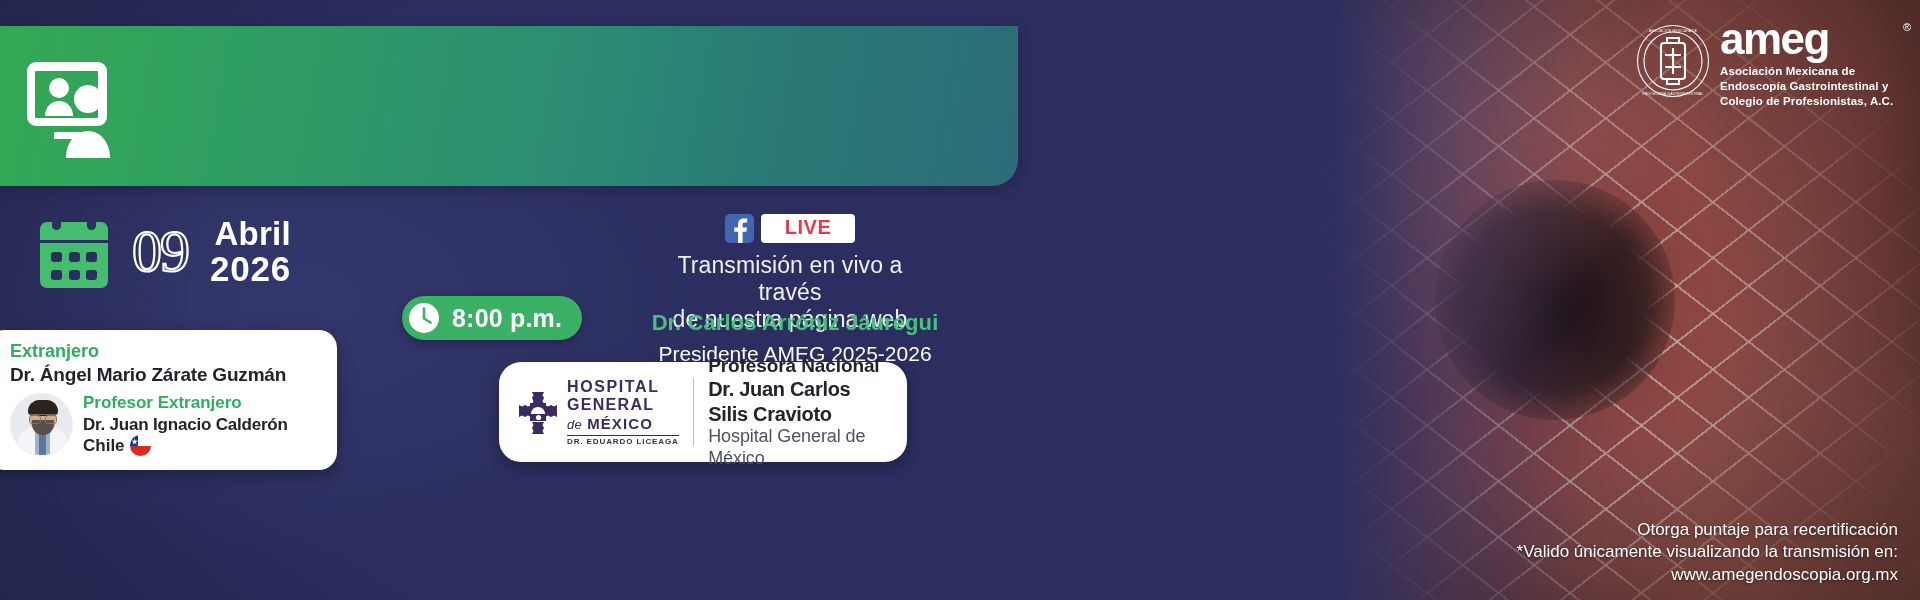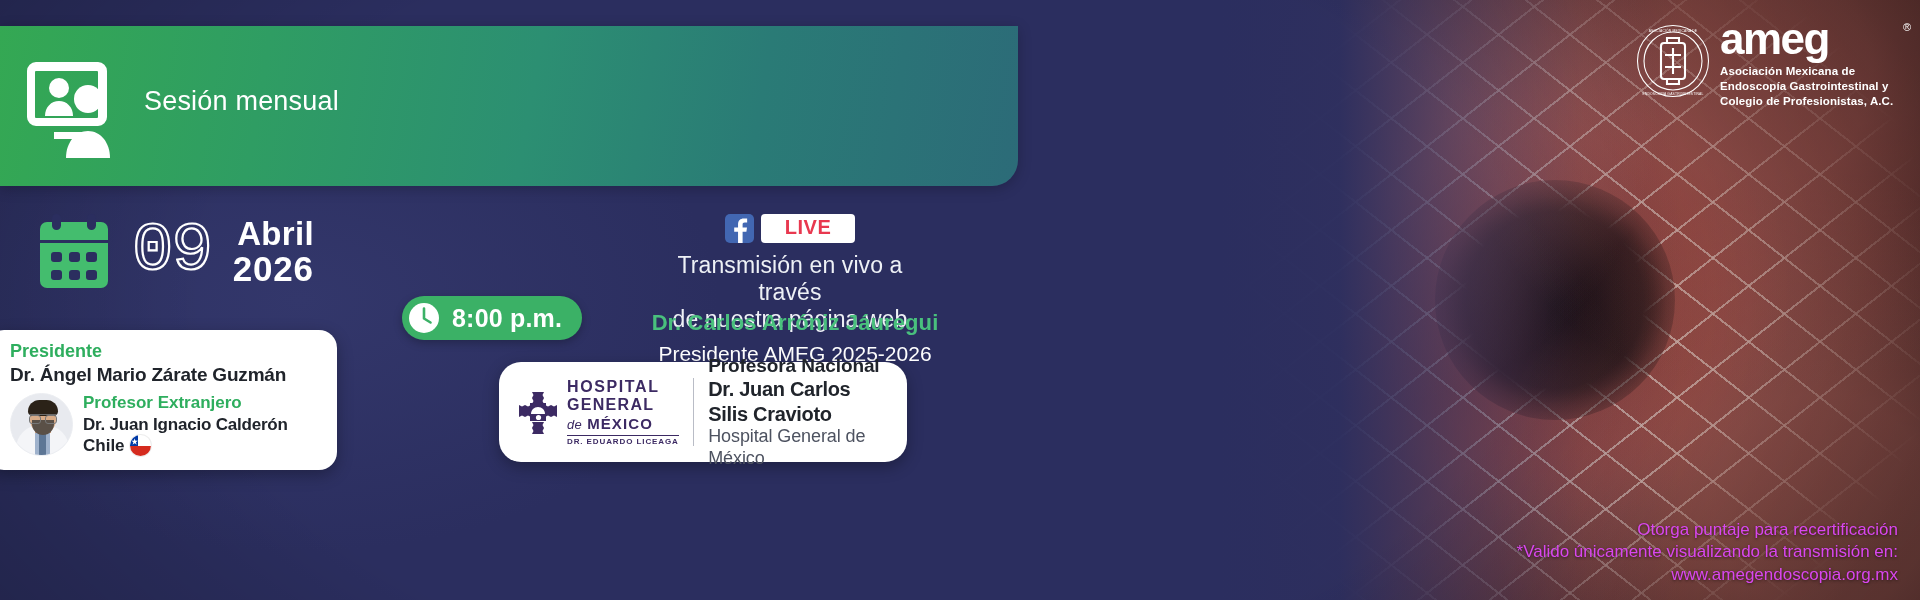--- a/index.html
+++ b/index.html
@@ -83,23 +83,23 @@
   .main-title .b{ font-weight:700; }
   .main-title .r{ font-weight:400; }
 
   
   .date-row{
     position:absolute; left:38px; top:214px;
     display:flex; align-items:center; gap:22px;
   }
   .cal-icon{ width:72px; height:76px; }
   .date-num{
-    font-size:69px; line-height:.86; font-weight:400;
+    font-size:60px; line-height:.86; font-weight:400;
     color:transparent; -webkit-text-stroke:2.2px #ffffff;
-    letter-spacing:-2px; font-family:Liberation Mono, monospace;
+    letter-spacing:-2px; font-family:Liberation Serif, serif;
   }
   .date-my{ color:#fff; line-height:1.02; }
   .date-month{ font-size:33px; font-weight:700; letter-spacing:.3px;text-align:right; }
   .date-year{ font-size:35px; font-weight:700; letter-spacing:.8px; }
 
   .time-pill{
     position:absolute; left:402px; top:296px;
     height:44px; padding:0 20px 0 5px;
     background:#3bb166; border-radius:24px;
     display:flex; align-items:center; gap:11px;
@@ -191,21 +191,21 @@
   .ameg-seal{ width:74px; height:74px; }
   .ameg-right{ padding-top:4px; }
   .ameg-word{ position:relative; height:46px; }
   .ameg-word svg{ display:block; }
   .ameg-reg{ position:absolute; right:-9px; top:3px; color:#fff; font-size:11px; }
   .ameg-lines{ color:#ffffff; font-size:11.5px; font-weight:700; line-height:1.3; letter-spacing:.1px; margin-top:1px; }
 
   
   .footer-note{
     position:absolute; right:22px; bottom:14px; text-align:right;
-    color:#d946ef; font-size:17px; line-height:1.32; font-weight:400;
+    color:#ffffff; font-size:17px; line-height:1.32; font-weight:400;
     text-shadow:0 1px 3px rgba(0,0,0,.55);
   }
 </style>
 </head>
 <body>
 
 <div class="bg-base"></div>
 <div class="endo-photo">
   <div class="stent-mesh"></div>
   <div class="stent-center"></div>
@@ -218,21 +218,20 @@
     <svg viewBox="0 0 100 104" width="100" height="104" fill="#ffffff">
       <path d="M10 8h62a9 9 0 0 1 9 9v46a9 9 0 0 1-9 9H10a9 9 0 0 1-9-9V17a9 9 0 0 1 9-9zm0 9a1 1 0 0 0-1 1v45a1 1 0 0 0 1 1h61a1 1 0 0 0 1-1V18a1 1 0 0 0-1-1z"></path>
       <path d="M28 78h34v7H28z"></path>
       <circle cx="33" cy="34" r="10"></circle>
       <path d="M19 62c0-9 6.3-15 14-15s14 6 14 15z"></path>
       <circle cx="62" cy="45" r="14"></circle>
       <path d="M40 104c0-16 10-27 22-27s22 11 22 27z"></path>
     </svg>
   </span>
   <div class="header-text">
-    <div class="session-label">Sesión mensual</div>
   </div>
 </div>
 
 <div class="date-row">
   <span class="cal-icon">
     <svg viewBox="0 0 72 76" width="72" height="76">
       <rect x="2" y="8" width="68" height="66" rx="7" fill="#44bd6e"></rect>
       <rect x="2" y="26" width="68" height="3" fill="#2b2e5f"></rect>
       <rect x="14" y="0" width="9" height="16" rx="4.5" fill="#2b2e5f"></rect>
       <rect x="49" y="0" width="9" height="16" rx="4.5" fill="#2b2e5f"></rect>
@@ -277,21 +276,21 @@
     <div>de nuestra página web</div>
   </div>
 </div>
 
 <div class="president">
   <div class="pres-name">Dr. Carlos Arróniz Jáuregui</div>
   <div class="pres-role">Presidente AMEG 2025-2026</div>
 </div>
 
 <div class="coord-card">
-  <div class="coord-kicker">Presidente</div>
+  <div class="coord-kicker">Extranjero</div>
   <div class="coord-name">Dr. Ángel Mario Zárate Guzmán</div>
   <div class="coord-lower">
     <span class="photo">
       <span class="ph-coat"></span>
         <span class="ph-shirt"></span>
         <span class="ph-tie"></span>
       <span class="ph-neck"></span>
         <span class="ph-head"></span>
         <span class="ph-hair"></span>
       <span class="ph-beard"></span>

